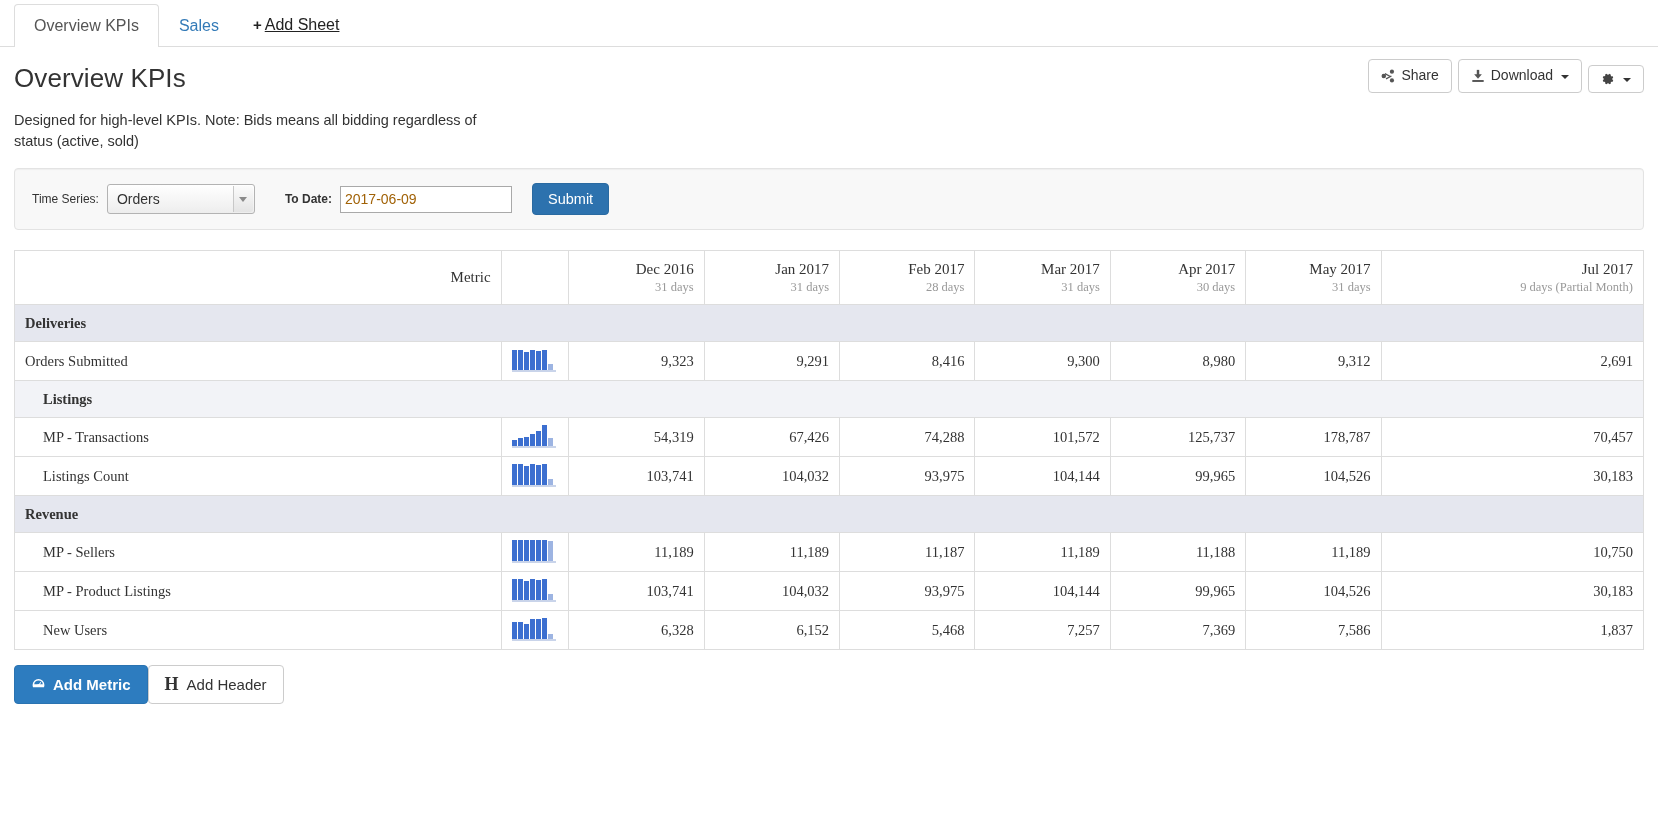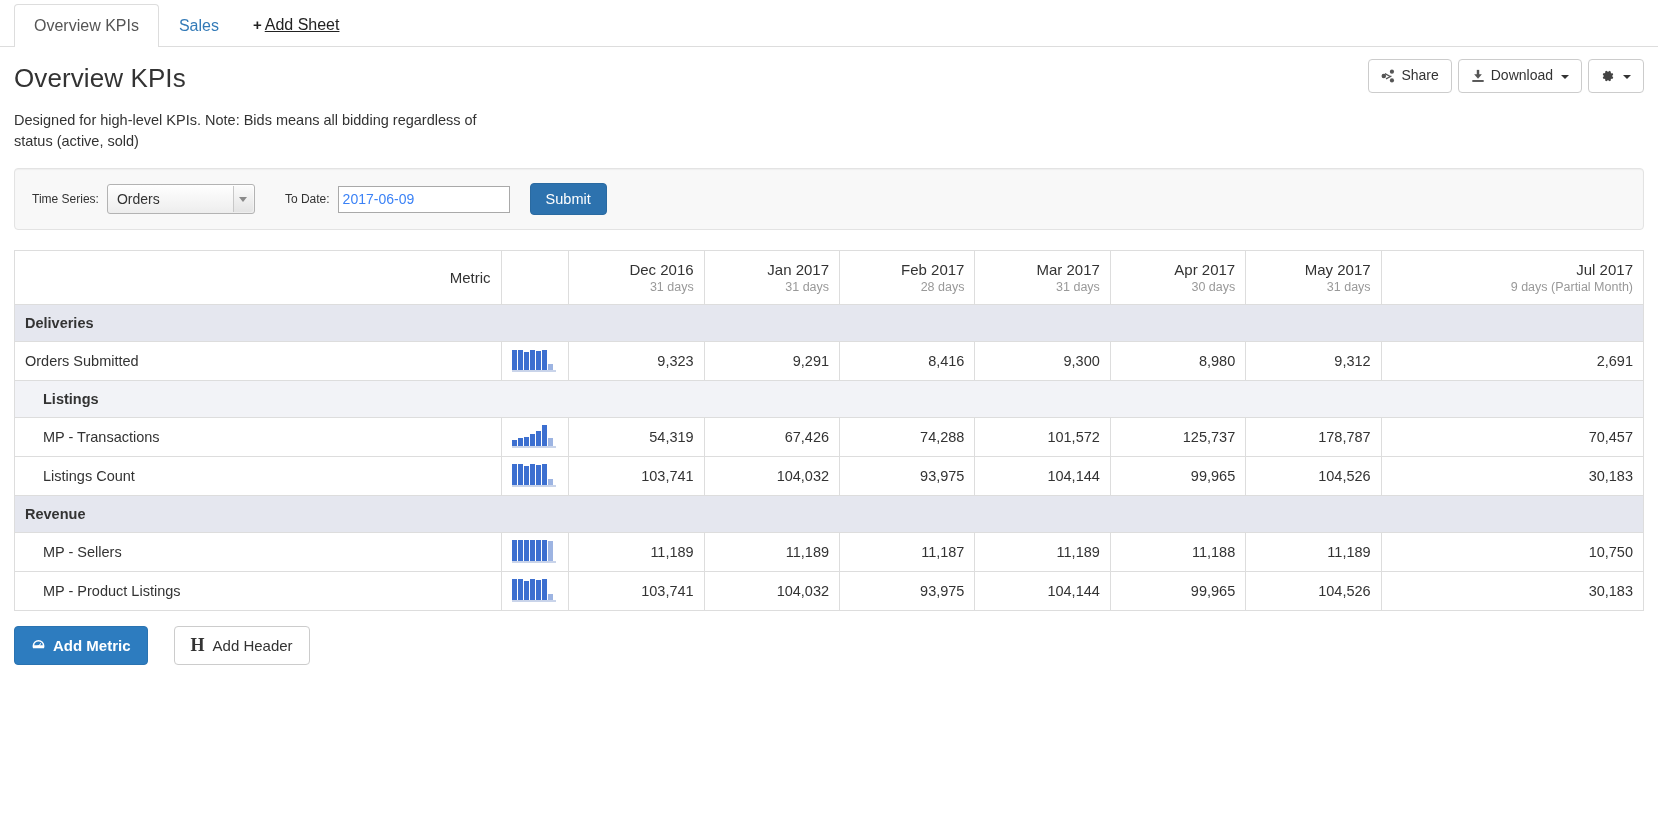--- a/index.html
+++ b/index.html
@@ -69,20 +69,21 @@
     max-width: 470px;
     margin: 0 0 16px 0;
   }
 
   .head-actions {
     position: absolute;
     right: 0;
     top: 12px;
     display: flex;
     gap: 6px;
+    align-items: flex-end;
   }
   .btn {
     font-family: "Liberation Sans", sans-serif;
     font-size: 14px;
     line-height: 1.42;
     border: 1px solid #cccccc;
     background: #ffffff;
     color: #333333;
     border-radius: 4px;
     padding: 6px 12px;
@@ -152,21 +153,21 @@
     border-top: 5px solid #8a8a8a;
     display: block;
   }
   .date-input {
     width: 172px;
     height: 27px;
     border: 1px solid #a9a9a9;
     background: #ffffff;
     font-size: 14px;
     font-family: "Liberation Sans", sans-serif;
-    color: #3b82f6;
+    color: #a16207;
     padding: 2px 4px;
     border-radius: 0;
   }
   .btn-submit {
     background: #2d72ae;
     border: 1px solid #2a6aa1;
     color: #ffffff;
     font-size: 14.5px;
     border-radius: 4px;
     padding: 7px 15px;
@@ -175,20 +176,21 @@
     font-family: "Liberation Sans", sans-serif;
   }
 
   
   table.kpi {
     width: 100%;
     border-collapse: collapse;
     margin-top: 20px;
     font-size: 14.5px;
     table-layout: fixed;
+    font-family: Liberation Serif, serif;
   }
   table.kpi th, table.kpi td {
     border: 1px solid #dddddd;
     padding: 8px 10px;
     vertical-align: middle;
   }
   thead th {
     border-bottom-width: 2px;
     border-bottom-color: #dddddd;
     text-align: right;
@@ -239,21 +241,21 @@
   .spark-wrap span {
     display: block;
     width: 5px;
     background: #3c6fd0;
   }
   .spark-wrap span.last { background: #9db4e2; }
 
   
   .footer-actions {
     display: flex;
-    gap: 26px;
+    gap: 0;
     margin-top: 15px;
     padding-bottom: 14px;
   }
   .btn-primary {
     background: #2d7cbf;
     border: 1px solid #2a73b1;
     color: #ffffff;
     font-size: 15px;
     border-radius: 4px;
     padding: 8px 16px;
@@ -338,21 +340,21 @@
   </div>
 
   <div class="filter-panel">
     <span class="filter-label">Time Series:</span>
     <div class="select-box">
       <span>Orders</span>
       <span class="select-arrow">
           <i></i>
         </span>
     </div>
-    <span class="filter-label" style="margin-left:30px;">To Date:</span>
+    <span class="filter-label" style="margin-left:30px;font-weight:bold;">To Date:</span>
     <input class="date-input" type="text" value="2017-06-09" style="">
     <button class="btn-submit">Submit</button>
   </div>
 
   <table class="kpi">
     <thead>
       <tr>
         <th class="metric-head">
           <span class="metric-head-label">Metric</span>
         </th>
@@ -494,20 +496,41 @@
               <span class="last" style="height: 6px;"></span>
             </div>
           </td>
           <td class="num">103,741</td>
           <td class="num">104,032</td>
           <td class="num">93,975</td>
           <td class="num">104,144</td>
           <td class="num">99,965</td>
           <td class="num">104,526</td>
           <td class="num">30,183</td>
+        </tr>
+        <tr>
+          <td class="name indent">New Users</td>
+          <td class="spark">
+            <div class="spark-wrap">
+              <span style="height: 17px;"></span>
+              <span style="height: 17px;"></span>
+              <span style="height: 15px;"></span>
+              <span style="height: 20px;"></span>
+              <span style="height: 20px;"></span>
+              <span style="height: 21px;"></span>
+              <span class="last" style="height: 5px;"></span>
+            </div>
+          </td>
+          <td class="num">6,328</td>
+          <td class="num">6,152</td>
+          <td class="num">5,468</td>
+          <td class="num">7,257</td>
+          <td class="num">7,369</td>
+          <td class="num">7,586</td>
+          <td class="num">1,837</td>
         </tr>
       </tbody>
   </table>
 
   <div class="footer-actions">
     <button class="btn-primary">
       <span>
         <svg width="15" height="15" viewBox="0 0 16 16" fill="#ffffff">
           <path d="M8 3.2A6.3 6.3 0 001.7 9.5c0 .9.2 1.7.5 2.4h11.6c.3-.7.5-1.5.5-2.4A6.3 6.3 0 008 3.2zm0 1.6a4.7 4.7 0 014.6 4 .001.001 0 010 0H3.4A4.7 4.7 0 018 4.8z"></path>
           <circle cx="8" cy="10.3" r="1.5"></circle>

